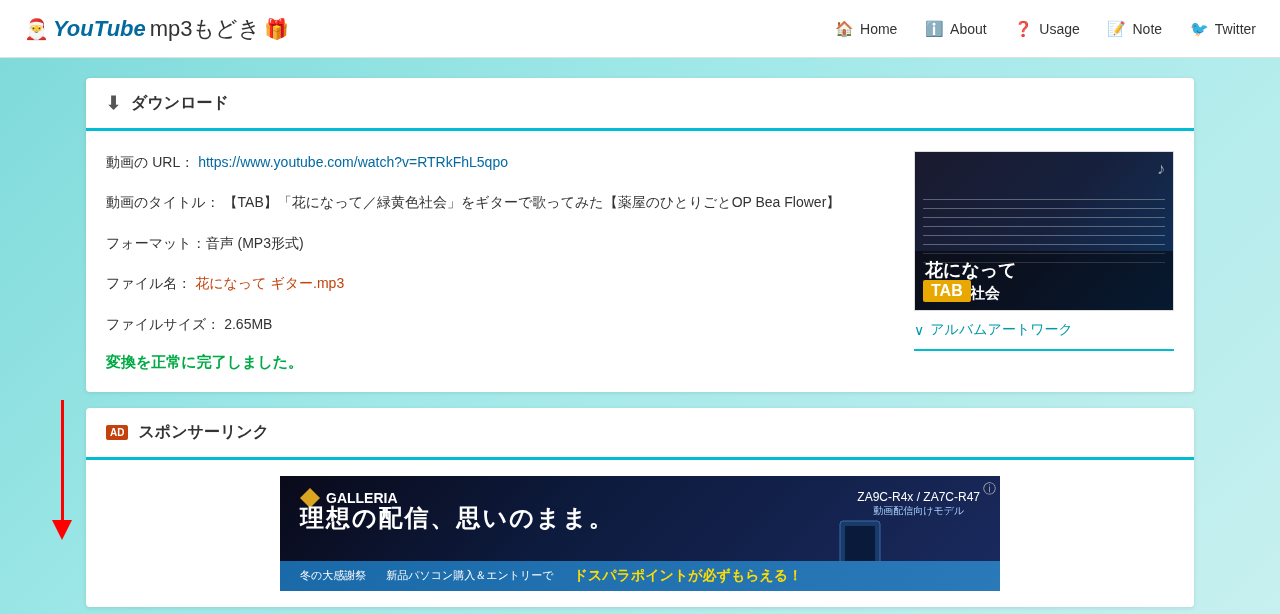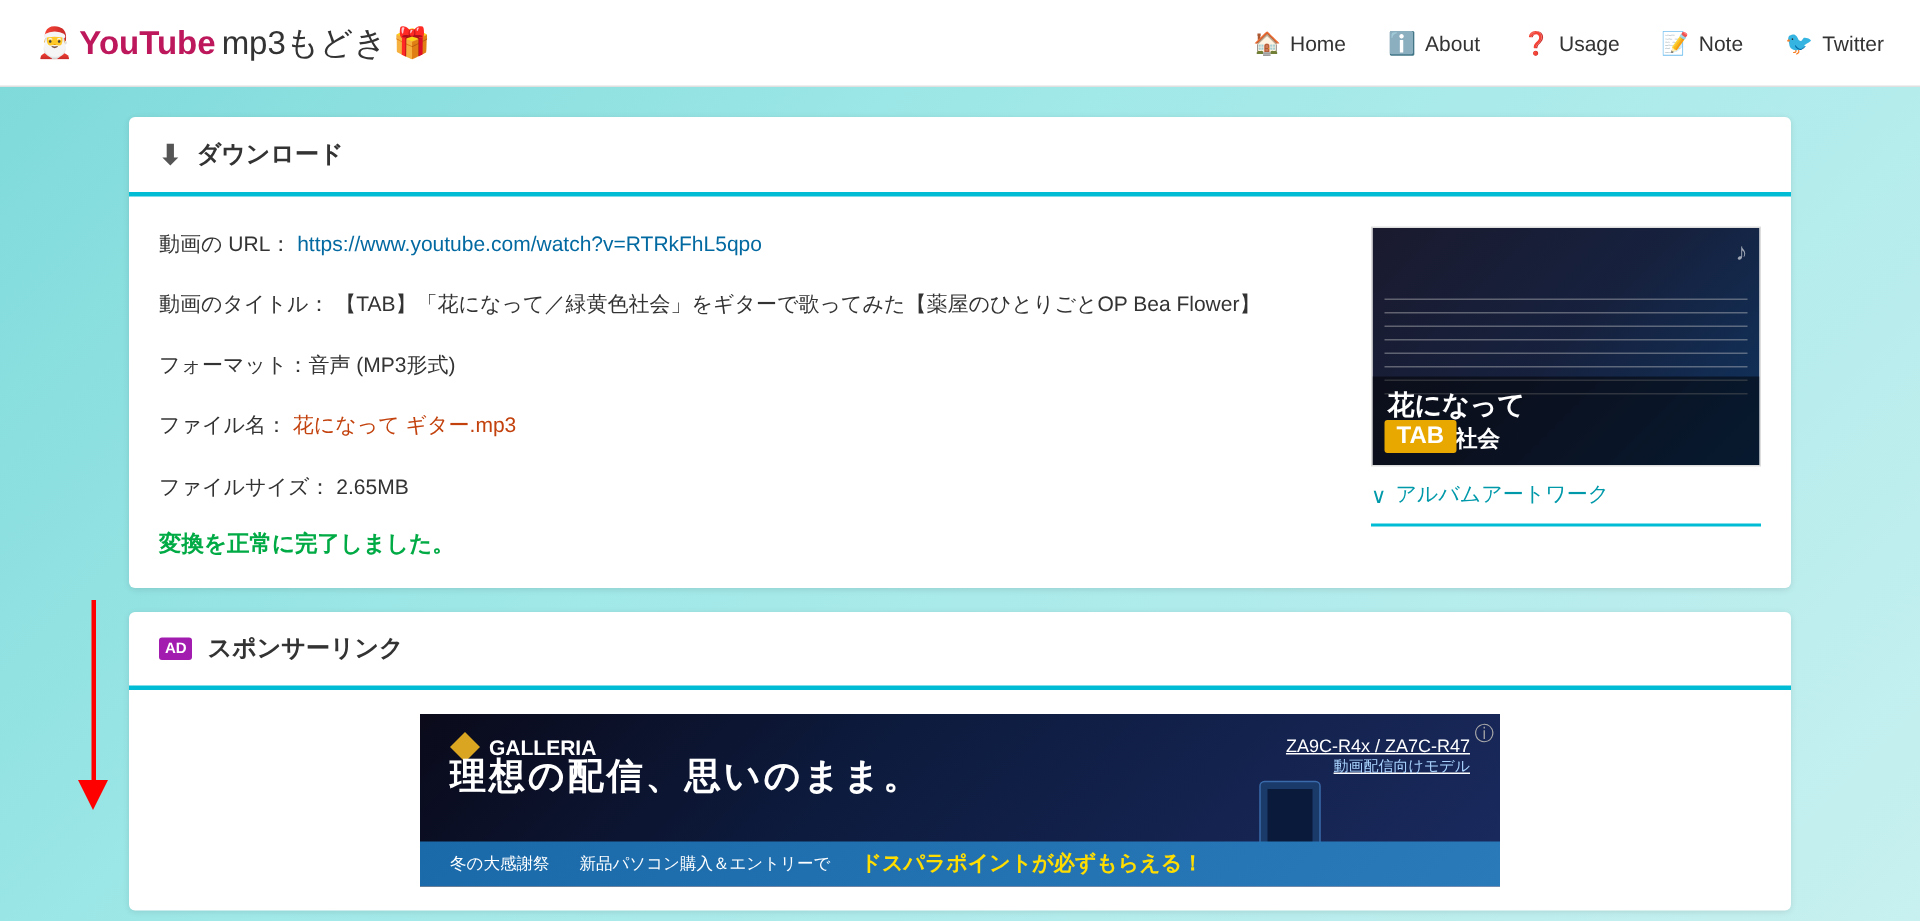--- a/index.html
+++ b/index.html
@@ -23,22 +23,23 @@
       z-index: 10;
     }
     .header-logo {
       display: flex;
       align-items: center;
       gap: 4px;
       font-size: 22px;
       font-weight: bold;
     }
     .logo-youtube {
-      color: #be185d;
-      font-weight: bold;
+      color: #0369a1;
+      font-weight: bold;
+      font-style: italic;
     }
     .logo-mp3 {
       color: #333;
       font-weight: normal;
     }
     .logo-emoji {
       font-size: 20px;
     }
     .header-nav {
       display: flex;
@@ -237,21 +238,21 @@
       align-items: center;
       gap: 10px;
       padding: 14px 20px;
       border-bottom: 3px solid #00bcd4;
       font-size: 16px;
       font-weight: bold;
       color: #333;
     }
 
     .ad-icon {
-      background: #a21caf;
+      background: #c2410c;
       color: white;
       font-size: 10px;
       font-weight: bold;
       padding: 2px 4px;
       border-radius: 2px;
     }
 
     .sponsor-banner {
       margin: 0 auto;
       display: block;
@@ -290,22 +291,21 @@
       letter-spacing: 2px;
       line-height: 1.2;
     }
 
     .banner-model-info {
       position: absolute;
       top: 14px;
       right: 20px;
       color: white;
       font-size: 12px;
-      text-align: right;
-      text-decoration: underline;
+      text-align: center;
     }
     .banner-model-badge {
       font-size: 10px;
       color: #aad4ff;
     }
 
     .banner-pc-visual {
       position: absolute;
       right: 100px;
       bottom: 0;

